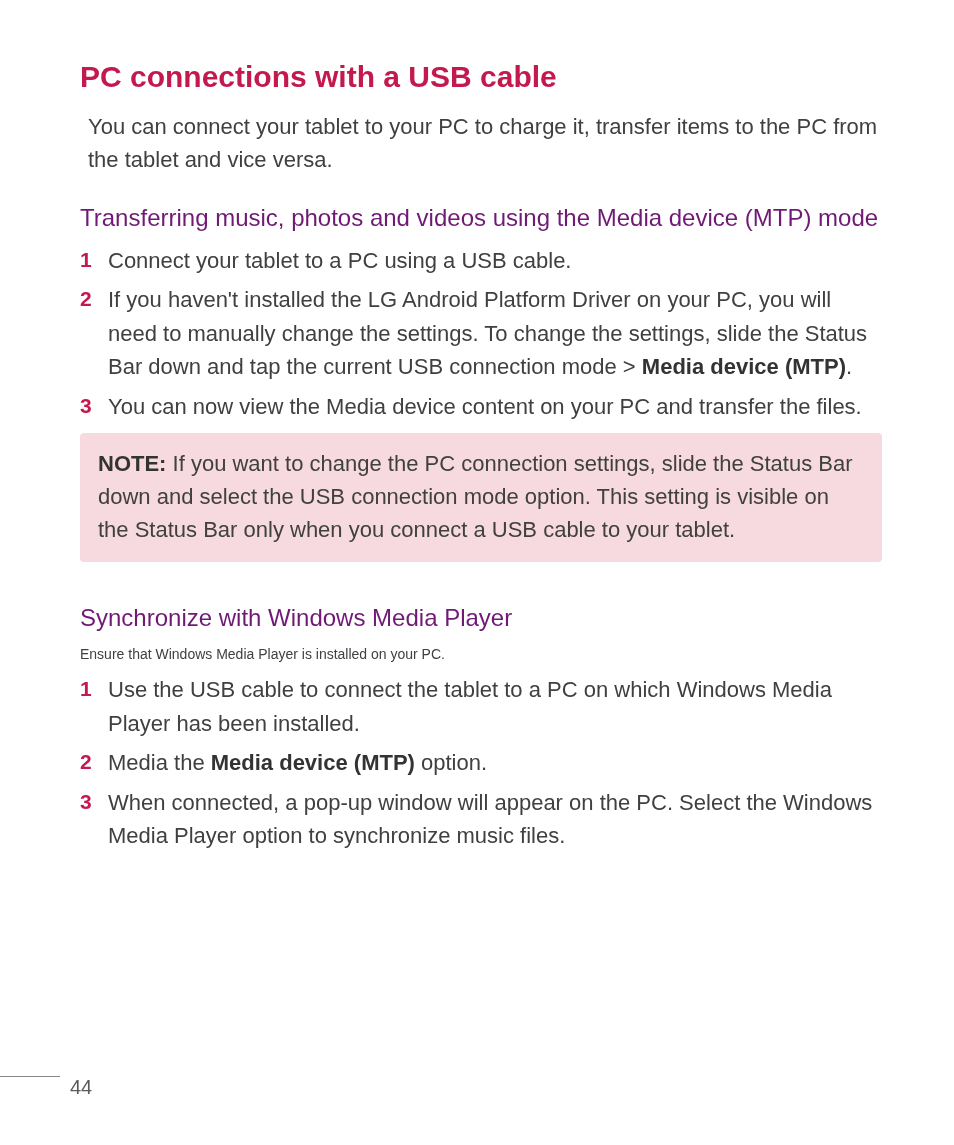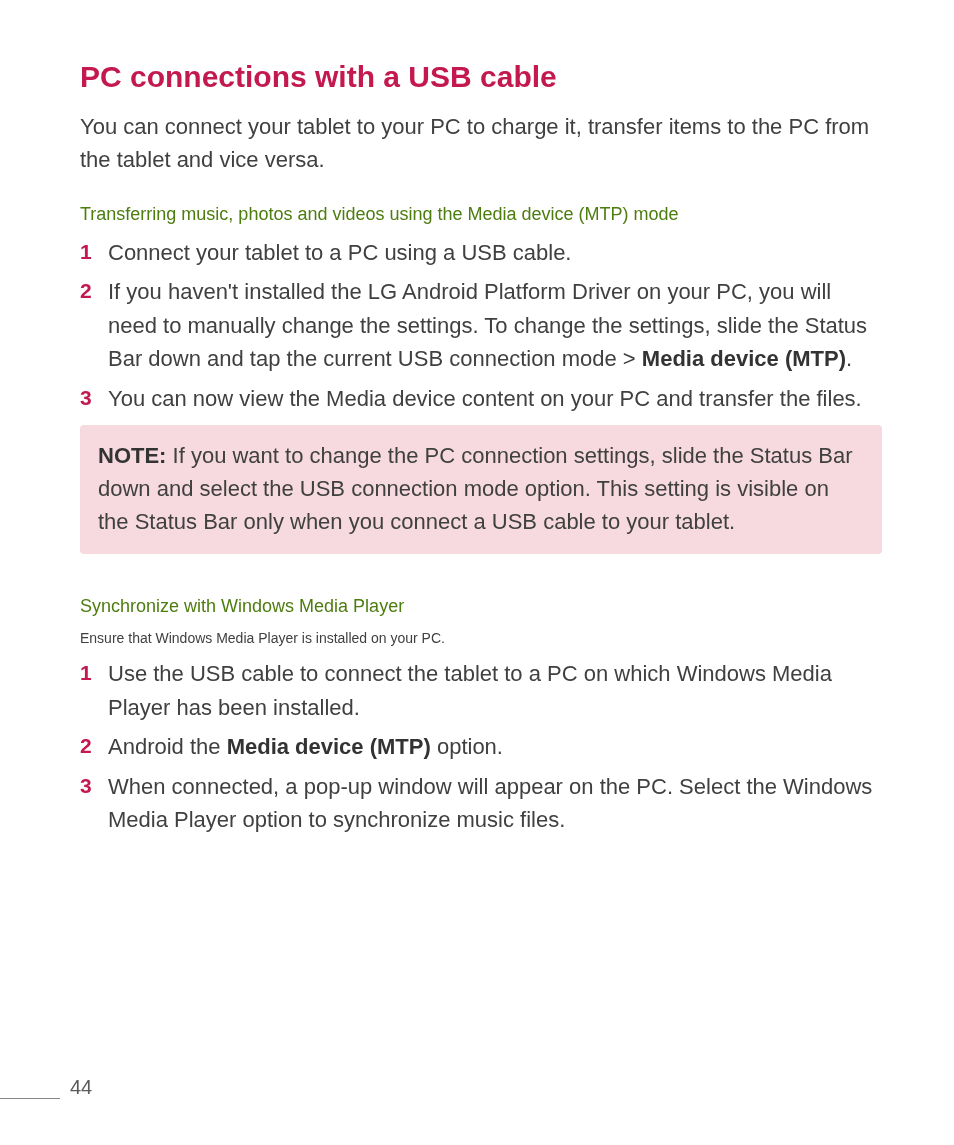--- a/index.html
+++ b/index.html
@@ -1,29 +1,29 @@
 <!DOCTYPE html>
 <html><head>
 <meta charset="utf-8">
 <style>
   * { box-sizing: border-box; margin: 0; padding: 0; }
   html, body { width: 954px; height: 1145px; background: #ffffff; font-family: "Helvetica Neue", Helvetica, Arial, sans-serif; color: #3f3f3f; }
   .page { position: relative; width: 954px; height: 1145px; padding: 58px 72px 0 80px; }
   .h1 { color: #c3194f; font-size: 30px; font-weight: 700; letter-spacing: 0; line-height: 1.25; margin-bottom: 14px; }
-  .body-text { font-size: 22px; font-weight: 300; line-height: 1.5; color: #404040; margin-bottom: 26px; font-stretch: semi-condensed; }
-  .h2 { color: #4d7c0f; font-size: 18px; font-weight: 400; line-height: 1.35; margin-bottom: 10px; }
+  .body-text { font-size: 22px; font-weight: 300; line-height: 1.5; color: #404040; margin-bottom: 26px; font-stretch: semi-condensed; margin-left: 8px; }
+  .h2 { color: #701a75; font-size: 24px; font-weight: 400; line-height: 1.35; margin-bottom: 10px; }
   .ol { list-style: none; counter-reset: item; margin-bottom: 10px; }
   .ol > li { position: relative; padding-left: 28px; font-size: 22px; font-weight: 300; line-height: 1.52; margin-bottom: 6px; color: #404040; }
   .ol > li .num { position: absolute; left: 0; top: 0; color: #c3194f; font-weight: 700; font-size: 21px; }
   .bold { font-weight: 700; color: #333; }
   .note-box { background: #f6dadf; border-radius: 4px; padding: 14px 18px 16px 18px; font-size: 22px; font-weight: 300; line-height: 1.5; color: #404040; margin-top: 8px; margin-bottom: 40px; }
   .note-label { font-weight: 700; color: #333; }
   .section2 { margin-top: 3px; }
   .p-small { font-size: 14px; font-weight: 300; line-height: 1.5; color: #404040; margin-bottom: 8px; }
-  .page-number-wrap { position: absolute; left: 0; bottom: 46px; display: flex; align-items: flex-end; }
+  .page-number-wrap { position: absolute; left: 0; bottom: 46px; display: flex; align-items: flex-start; }
   .page-number-rule { width: 60px; height: 1px; background: #888; margin-right: 10px; }
   .page-number { font-size: 20px; font-weight: 300; color: #5b5b5b; }
 </style>
 </head>
 <body>
 
 <div class="page">
 
   <h1 class="h1">PC connections with a USB cable</h1>
 
@@ -53,21 +53,21 @@
   <div class="section2">
     <h2 class="h2">Synchronize with Windows Media Player</h2>
     <p class="p-small">Ensure that Windows Media Player is installed on your PC.</p>
     <ol class="ol">
       <li>
         <span class="num">1</span>
         <span>Use the USB cable to connect the tablet to a PC on which Windows Media Player has been installed.</span>
       </li>
       <li>
         <span class="num">2</span>
-        <span>Android the </span><span class="bold">Media device (MTP)</span><span> option.</span>
+        <span>Media the </span><span class="bold">Media device (MTP)</span><span> option.</span>
       </li>
       <li>
         <span class="num">3</span>
         <span>When connected, a pop-up window will appear on the PC. Select the Windows Media Player option to synchronize music files.</span>
       </li>
     </ol>
   </div>
 
   <div class="page-number-wrap">
     <div class="page-number-rule"></div>

